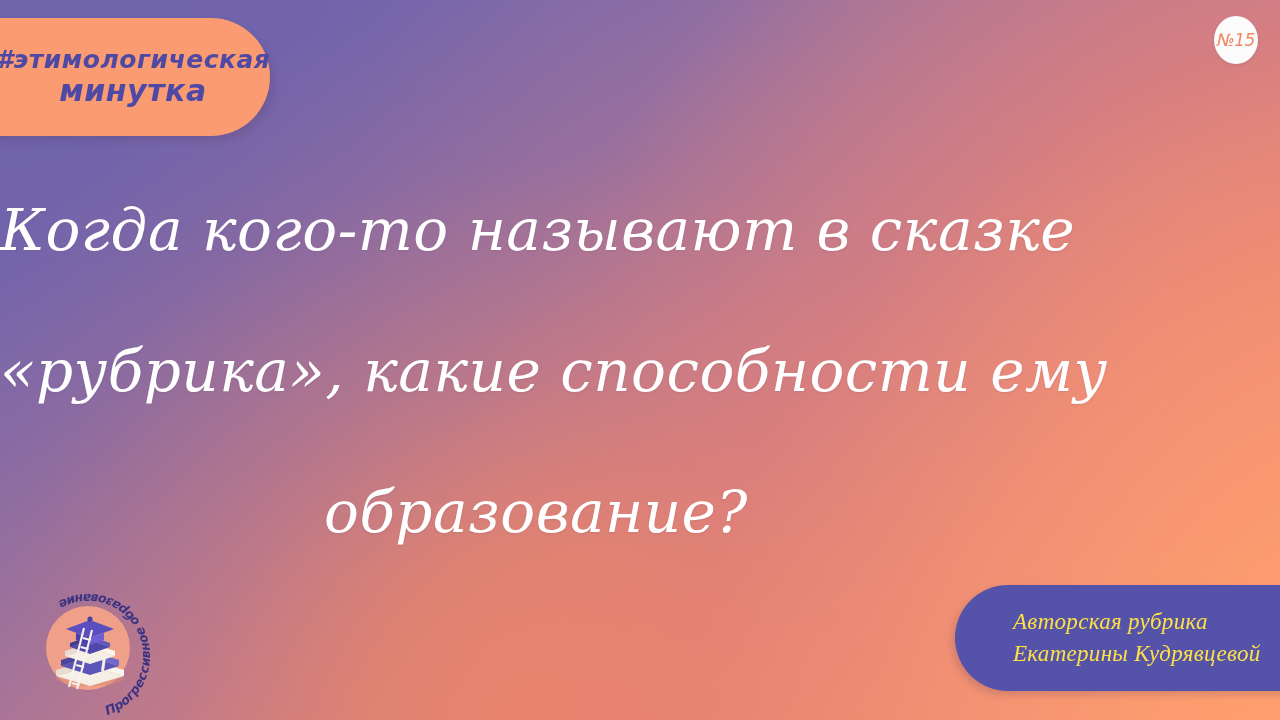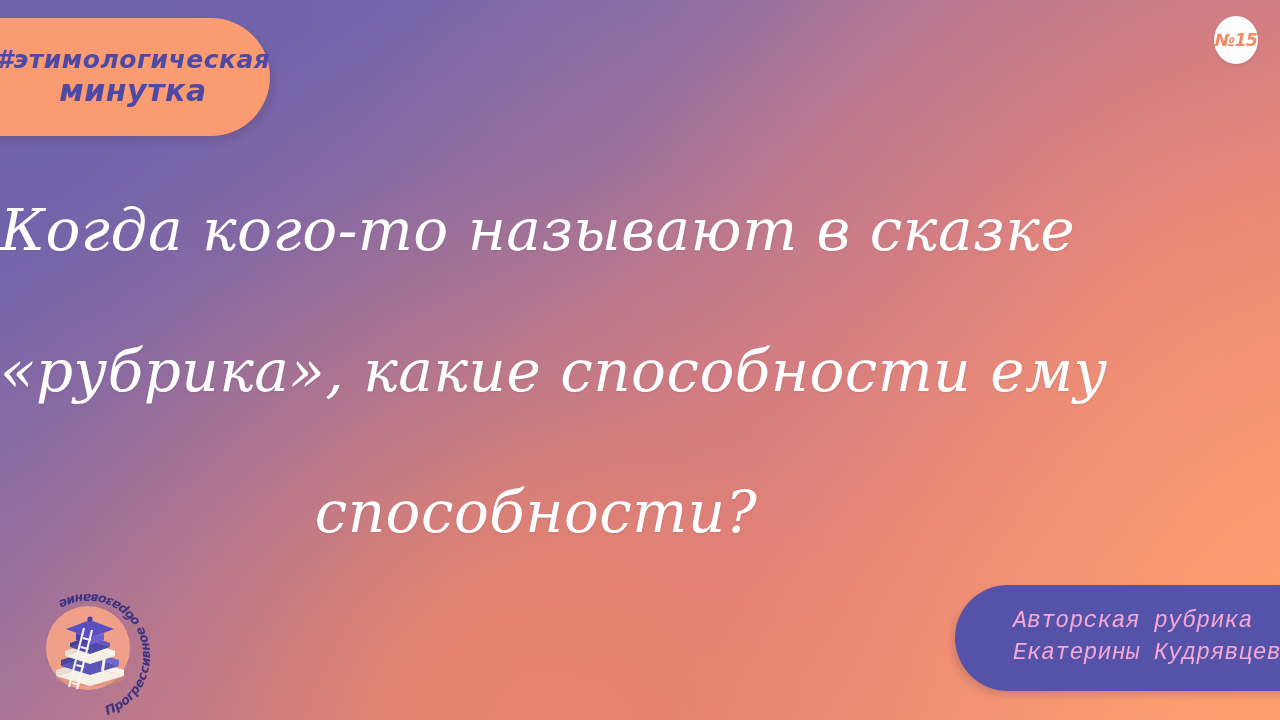--- a/index.html
+++ b/index.html
@@ -65,21 +65,21 @@
     display: flex;
     align-items: center;
     justify-content: center;
     box-shadow: 0 1px 3px rgba(90,60,90,0.18);
   }
   #number-badge-label {
     color: #f08a63;
     font-family: "DejaVu Sans", sans-serif;
     font-size: 17px;
     font-style: italic;
-    font-weight: 700;
+    font-weight: 400;
     letter-spacing: -0.5px;
   }
 
   
   #question-block {
     position: absolute;
     left: 0;
     top: 160px;
     width: 1072px;
     text-align: center;
@@ -107,22 +107,22 @@
     border-radius: 58px;
     box-shadow: -3px 4px 7px rgba(90,60,90,0.22);
     display: flex;
     flex-direction: column;
     align-items: flex-start;
     justify-content: center;
     padding-left: 58px;
     box-sizing: border-box;
   }
   .author-line {
-    color: #f9a8d4;
-    font-family: Liberation Mono, monospace;
+    color: #fde047;
+    font-family: Liberation Serif, serif;
     font-style: italic;
     font-weight: 400;
     font-size: 23px;
     line-height: 1.38;
     white-space: nowrap;
     letter-spacing: 0.3px;
   }
 
   
   #logo {
@@ -143,21 +143,21 @@
     <div class="hashtag-line" id="hashtag-line-2">минутка</div>
   </div>
 
   <div id="number-badge">
     <span id="number-badge-label">№15</span>
   </div>
 
   <div id="question-block">
     <div class="question-line">Когда кого-то называют в сказке</div>
     <div class="question-line">«рубрика», какие способности ему</div>
-    <div class="question-line">способности?</div>
+    <div class="question-line">образование?</div>
   </div>
 
   <div id="author-badge">
     <div class="author-line">Авторская рубрика</div>
     <div class="author-line">Екатерины Кудрявцевой</div>
   </div>
 
   <div id="logo">
     <svg width="148" height="134" viewBox="0 0 148 134">
       <defs>

